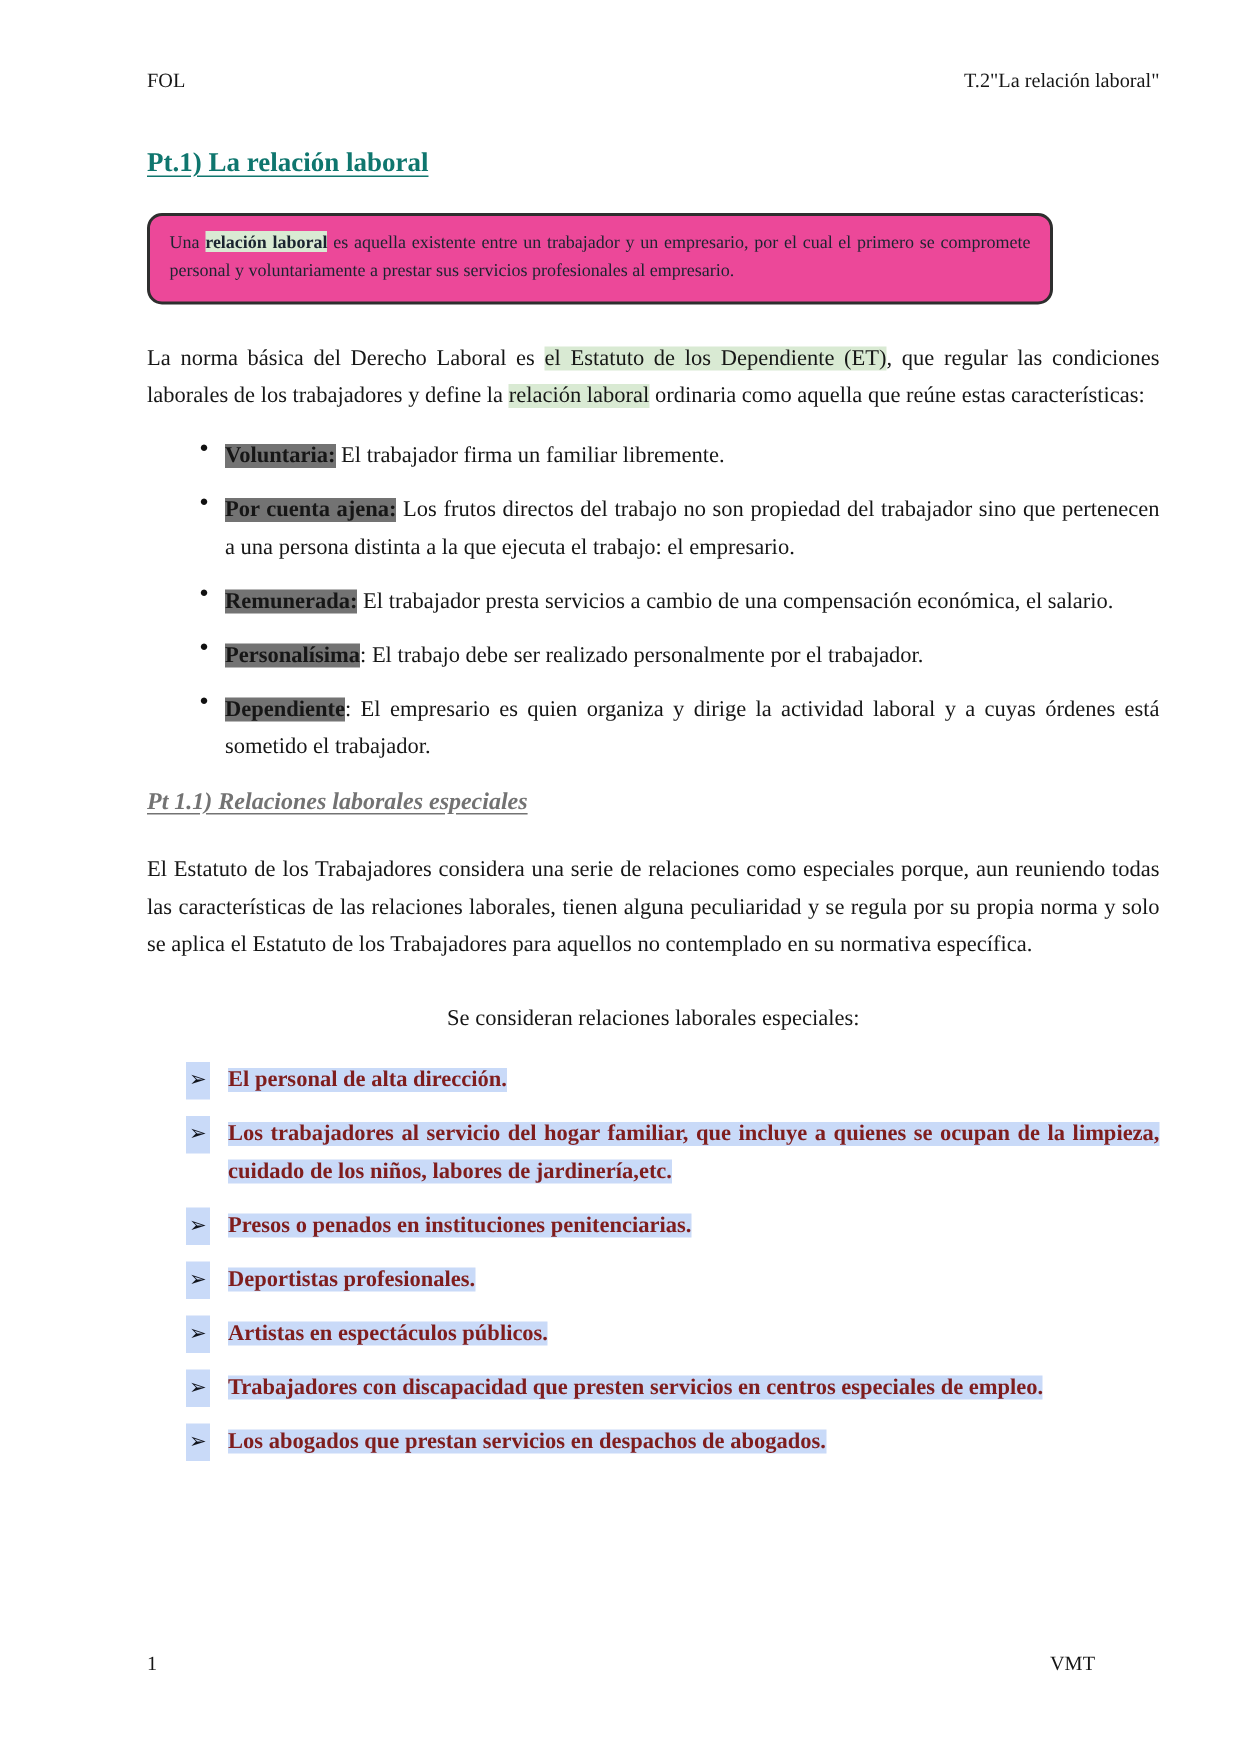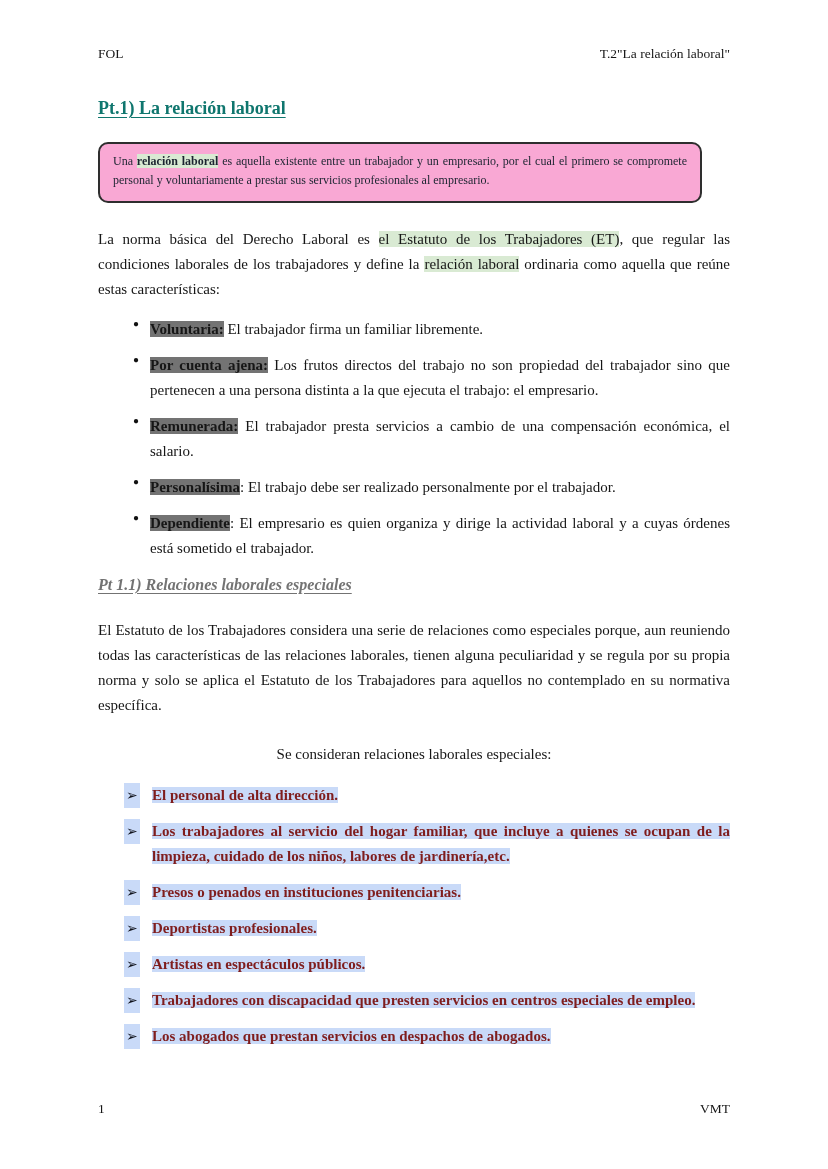--- a/index.html
+++ b/index.html
@@ -1,34 +1,34 @@
 <!DOCTYPE html>
 <html><head>
 <meta charset="utf-8">
 <style>
   html,body { margin:0; padding:0; background:#ffffff; }
   .page {
     position:relative;
     width:828px; height:1169px;
     box-sizing:border-box;
-    padding:46px 98px 0 98px;
+    padding:46px 55px 0 98px;
     background:#ffffff;
     font-family:"Liberation Serif","DejaVu Serif",serif;
     color:#161616;
     overflow:hidden;
   }
   .header { display:flex; justify-content:space-between; font-size:13.5px; line-height:1.2; }
   .h-red {
     margin:36px 0 0 0; font-size:18px; font-weight:bold;
     color:#0f766e; text-decoration:underline; text-underline-offset:3px;
   }
   .def-box {
     margin-top:23px; width:604px; box-sizing:border-box;
     border:2.5px solid #2e2e2e; border-radius:10px;
-    background:#f9a8d4; padding:8px 13px 10px 13px;
+    background:#ec4899; padding:8px 13px 10px 13px;
   }
   .def-box p { margin:0; font-size:12px; line-height:1.6; text-align:justify; color:#1b2430; }
   .body-p { margin:24px 0 0 0; font-size:15px; line-height:25px; text-align:justify; }
   .intro-line { text-align:center; }
   .b { font-weight:bold; }
   .hl-green { background:#d9ead3; }
   .hl-pink  { background:#737373; }
   .hl-blue  { background:#c9daf8; }
   .char-list { list-style:none; margin:15px 0 0 0; padding:0; }
   .char-list li { position:relative; padding-left:52px; margin-bottom:11px; }
@@ -60,21 +60,21 @@
     <span>FOL</span>
     <span>T.2"La relación laboral"</span>
   </div>
 
   <h1 class="h-red">Pt.1) La relación laboral</h1>
 
   <div class="def-box">
     <p><span>Una </span><span class="b hl-green">relación laboral</span><span> es aquella existente entre un trabajador y un empresario, por el cual el primero se compromete personal y voluntariamente a prestar sus servicios profesionales al empresario.</span></p>
   </div>
 
-  <p class="body-p"><span>La norma básica del Derecho Laboral es </span><span class="hl-green">el Estatuto de los Trabajadores (ET)</span><span>, que regular las condiciones laborales de los trabajadores y define la </span><span class="hl-green">relación laboral</span><span> ordinaria como aquella que reúne estas características:</span></p>
+  <p class="body-p"><span>La norma básica del Derecho Laboral es </span><span class="hl-green">el Estatuto de los Dependiente (ET)</span><span>, que regular las condiciones laborales de los trabajadores y define la </span><span class="hl-green">relación laboral</span><span> ordinaria como aquella que reúne estas características:</span></p>
 
   <ul class="char-list">
     <li>
       <span class="bullet">●</span>
       <p><span class="b hl-pink">Voluntaria:</span><span> El trabajador firma un familiar libremente.</span></p>
     </li>
     <li>
       <span class="bullet">●</span>
       <p><span class="b hl-pink">Por cuenta ajena:</span><span> Los frutos directos del trabajo no son propiedad del trabajador sino que pertenecen a una persona distinta a la que ejecuta el trabajo: el empresario.</span></p>
     </li>

